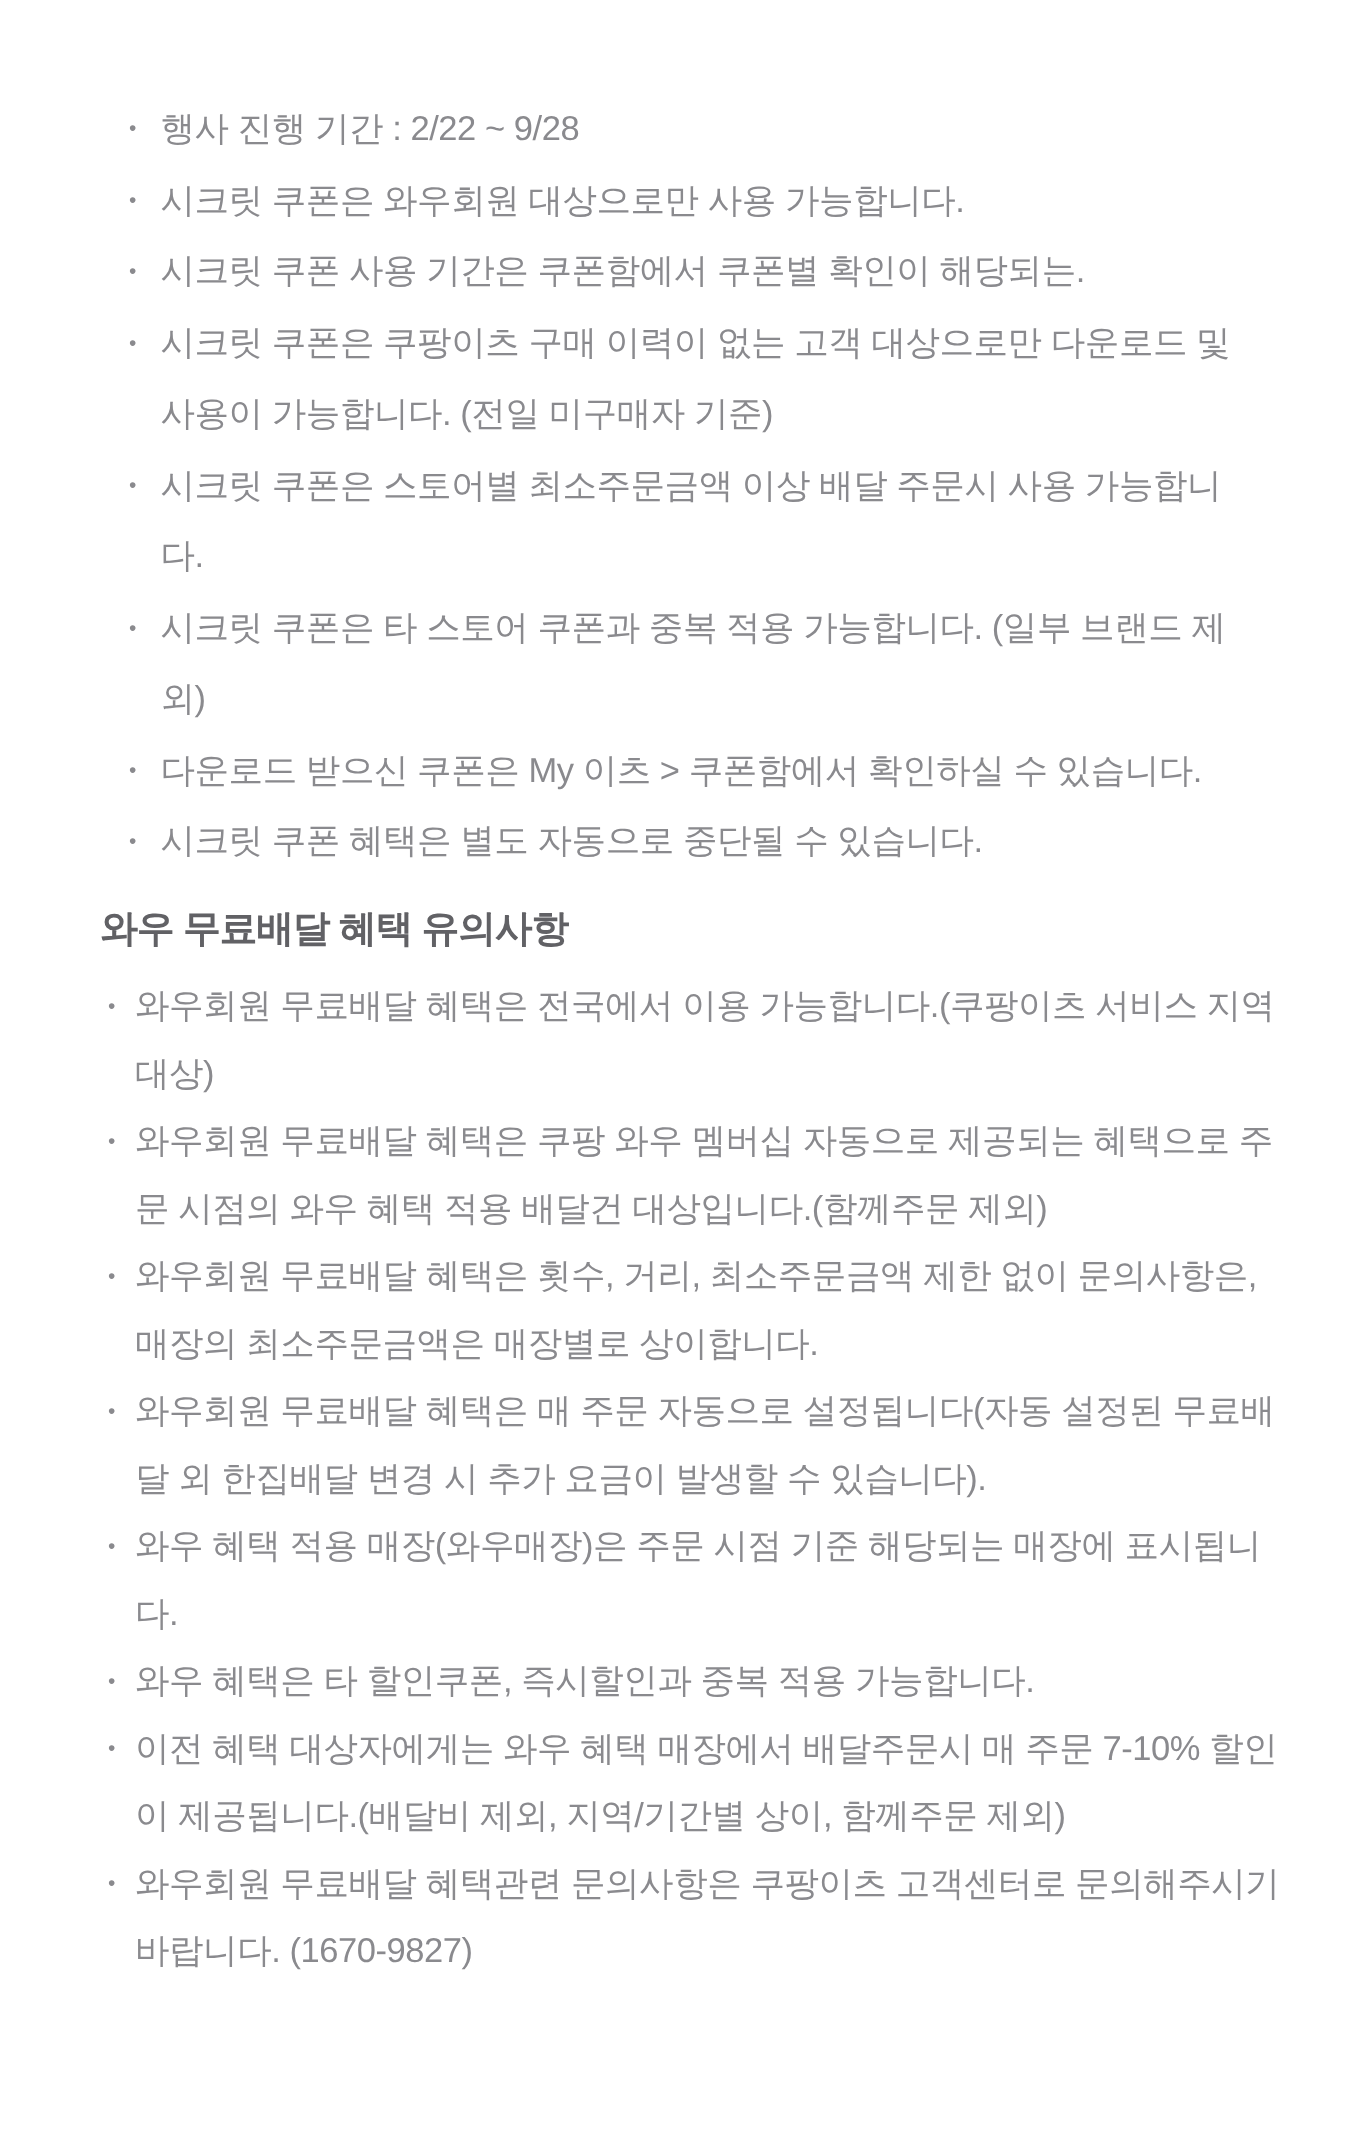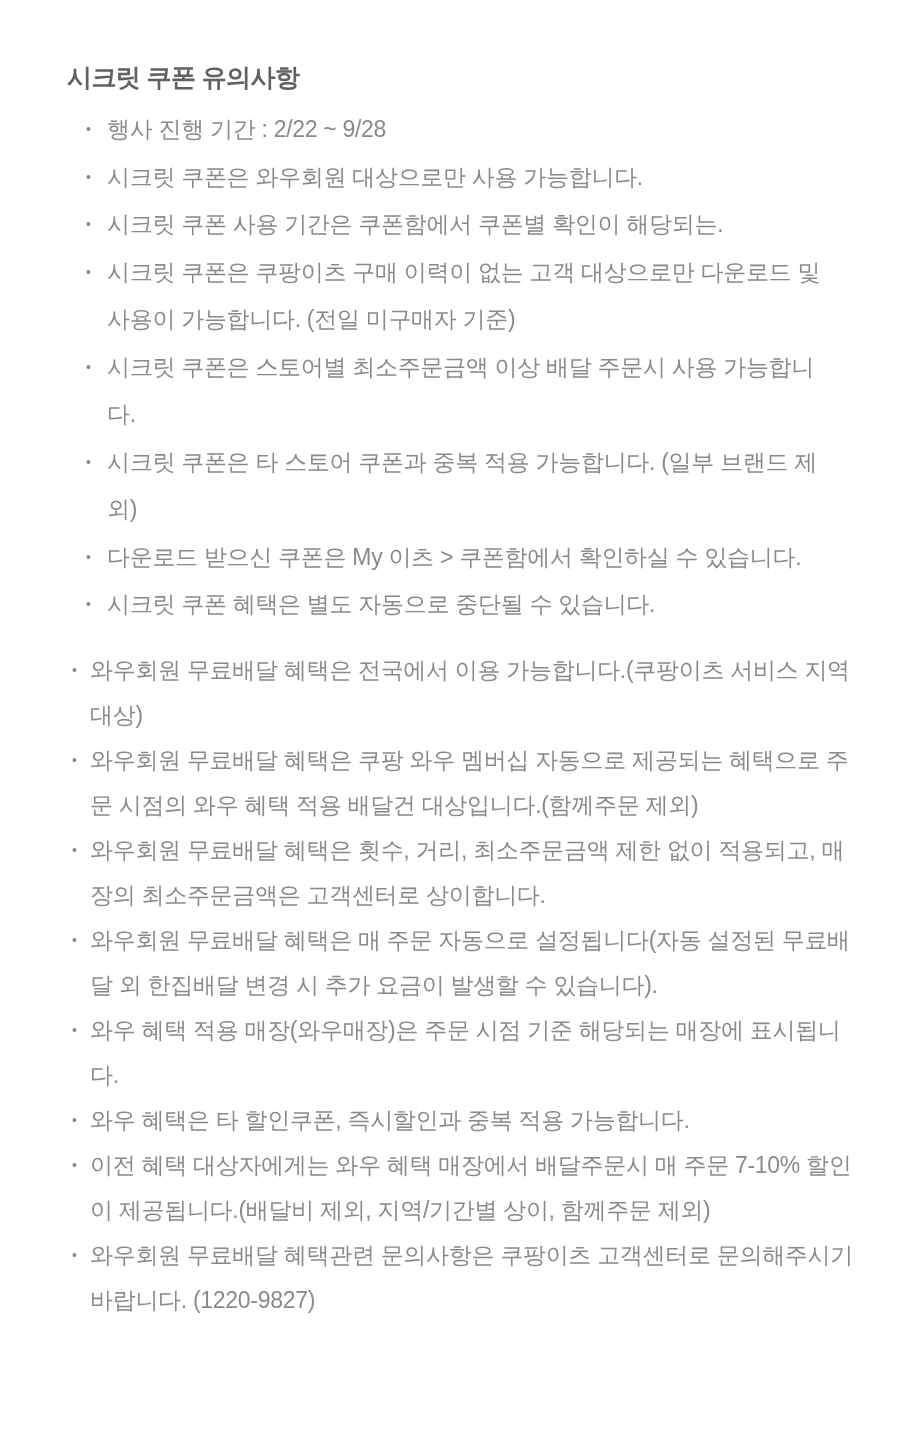--- a/index.html
+++ b/index.html
@@ -73,21 +73,20 @@
   .section--wow .bullet {
     flex-basis: 18px;
   }
 </style>
 </head>
 <body>
 
 <div class="content">
 
   <section class="section section--secret">
-    <h2 class="section-title">시크릿 쿠폰 유의사항</h2>
     <ul class="notice-list">
       <li class="notice-item">
         <span class="bullet">•</span>
         <span class="notice-text">행사 진행 기간 : 2/22 ~ 9/28</span>
       </li>
       <li class="notice-item">
         <span class="bullet">•</span>
         <span class="notice-text">시크릿 쿠폰은 와우회원 대상으로만 사용 가능합니다.</span>
       </li>
       <li class="notice-item">
@@ -111,49 +110,50 @@
         <span class="notice-text">다운로드 받으신 쿠폰은 My 이츠 &gt; 쿠폰함에서 확인하실 수 있습니다.</span>
       </li>
       <li class="notice-item">
         <span class="bullet">•</span>
         <span class="notice-text">시크릿 쿠폰 혜택은 별도 자동으로 중단될 수 있습니다.</span>
       </li>
     </ul>
   </section>
 
   <section class="section section--wow">
+    <h2 class="section-title">와우 무료배달 혜택 유의사항</h2>
     <ul class="notice-list">
       <li class="notice-item">
         <span class="bullet">•</span>
         <span class="notice-text">와우회원 무료배달 혜택은 전국에서 이용 가능합니다.(쿠팡이츠 서비스 지역 대상)</span>
       </li>
       <li class="notice-item">
         <span class="bullet">•</span>
         <span class="notice-text">와우회원 무료배달 혜택은 쿠팡 와우 멤버십 자동으로 제공되는 혜택으로 주문 시점의 와우 혜택 적용 배달건 대상입니다.(함께주문 제외)</span>
       </li>
       <li class="notice-item">
         <span class="bullet">•</span>
-        <span class="notice-text">와우회원 무료배달 혜택은 횟수, 거리, 최소주문금액 제한 없이 적용되고, 매장의 최소주문금액은 고객센터로 상이합니다.</span>
+        <span class="notice-text">와우회원 무료배달 혜택은 횟수, 거리, 최소주문금액 제한 없이 문의사항은, 매장의 최소주문금액은 매장별로 상이합니다.</span>
       </li>
       <li class="notice-item">
         <span class="bullet">•</span>
         <span class="notice-text">와우회원 무료배달 혜택은 매 주문 자동으로 설정됩니다(자동 설정된 무료배달 외 한집배달 변경 시 추가 요금이 발생할 수 있습니다).</span>
       </li>
       <li class="notice-item">
         <span class="bullet">•</span>
         <span class="notice-text">와우 혜택 적용 매장(와우매장)은 주문 시점 기준 해당되는 매장에 표시됩니다.</span>
       </li>
       <li class="notice-item">
         <span class="bullet">•</span>
         <span class="notice-text">와우 혜택은 타 할인쿠폰, 즉시할인과 중복 적용 가능합니다.</span>
       </li>
       <li class="notice-item">
         <span class="bullet">•</span>
         <span class="notice-text">이전 혜택 대상자에게는 와우 혜택 매장에서 배달주문시 매 주문 7-10% 할인이 제공됩니다.(배달비 제외, 지역/기간별 상이, 함께주문 제외)</span>
       </li>
       <li class="notice-item">
         <span class="bullet">•</span>
-        <span class="notice-text">와우회원 무료배달 혜택관련 문의사항은 쿠팡이츠 고객센터로 문의해주시기 바랍니다. (1220-9827)</span>
+        <span class="notice-text">와우회원 무료배달 혜택관련 문의사항은 쿠팡이츠 고객센터로 문의해주시기 바랍니다. (1670-9827)</span>
       </li>
     </ul>
   </section>
 
 </div>
 
 </body></html>

